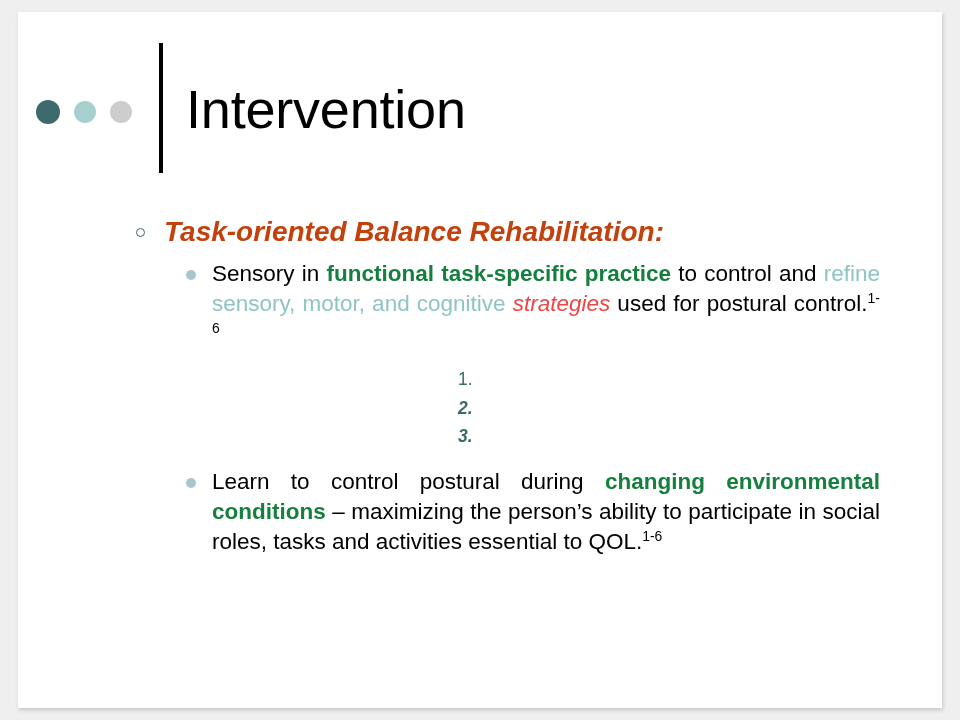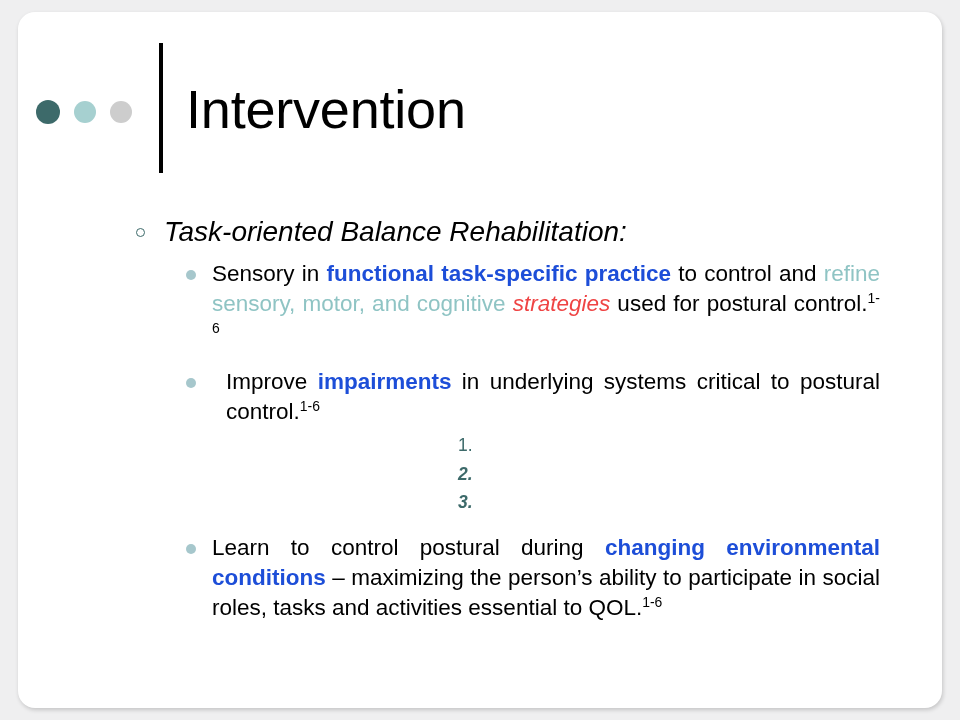--- a/index.html
+++ b/index.html
@@ -16,21 +16,20 @@
 
   .slide {
     position: absolute;
     left: 18px;
     top: 12px;
     width: 924px;
     height: 696px;
     background: #ffffff;
     box-shadow: 1px 2px 4px rgba(0,0,0,0.18);
     overflow: hidden;
-    border-radius: 17px;
   }
 
   
   .title-row {
     position: absolute;
     left: 0;
     top: 0;
     width: 100%;
     height: 175px;
   }
@@ -98,22 +97,22 @@
   }
   .subhead-bullet .ring {
     display: inline-block;
     width: 9px;
     height: 9px;
     border: 1.6px solid #3d6a6a;
     border-radius: 50%;
     box-sizing: border-box;
   }
   .subhead-text {
-    color: #000000;
-    font-weight: normal;
+    color: #c2410c;
+    font-weight: bold;
     font-style: italic;
     font-size: 28px;
     line-height: 32px;
   }
 
   .bullets {
     position: absolute;
     left: 0;
     top: 72px;
     width: 100%;
@@ -143,21 +142,21 @@
     text-justify: inter-word;
   }
 
   
   .lvl-a { padding-left: 168px; padding-right: 62px; }
   .lvl-a .blk-text { margin-left: 16px; width: 695px; }
 
   .lvl-b { padding-left: 168px; padding-right: 62px; }
   .lvl-b .blk-text { margin-left: 30px; width: 681px; }
 
-  .blue { color: #1d4ed8; font-weight: bold; }
+  .blue { color: #15803d; font-weight: bold; }
   .teal-light { color: #8fc4c4; }
   .teal-bi { color: #ef4444; font-weight: normal; font-style: italic; }
   sup {
     font-size: 0.62em;
     vertical-align: super;
     line-height: 0;
   }
 
   
   .numlist {
@@ -217,24 +216,20 @@
     </div>
 
     <div class="bullets" id="bullets-root">
         <div class="blk lvl-a">
           <div class="blk-row">
             <span class="dotmark"></span>
             <div class="blk-text"><span>Sensory in </span><span class="blue">functional task-specific practice</span><span> to control and </span><span class="teal-light">refine sensory, motor, and cognitive </span><span class="teal-bi">strategies</span><span> used for postural control.</span><sup>1-6</sup></div>
           </div>
         </div>
         <div class="blk lvl-b">
-          <div class="blk-row">
-            <span class="dotmark"></span>
-            <div class="blk-text"><span>Improve </span><span class="blue">impairments</span><span> in underlying systems critical to postural control.</span><sup>1-6</sup></div>
-          </div>
           <div class="sublist-wrap">
             <div class="numlist">
               <div class="numitem">
                 <span class="num">1.</span>
               </div>
               <div class="numitem">
                 <span class="num bi">2.</span>
               </div>
               <div class="numitem">
                 <span class="num bi">3.</span>

